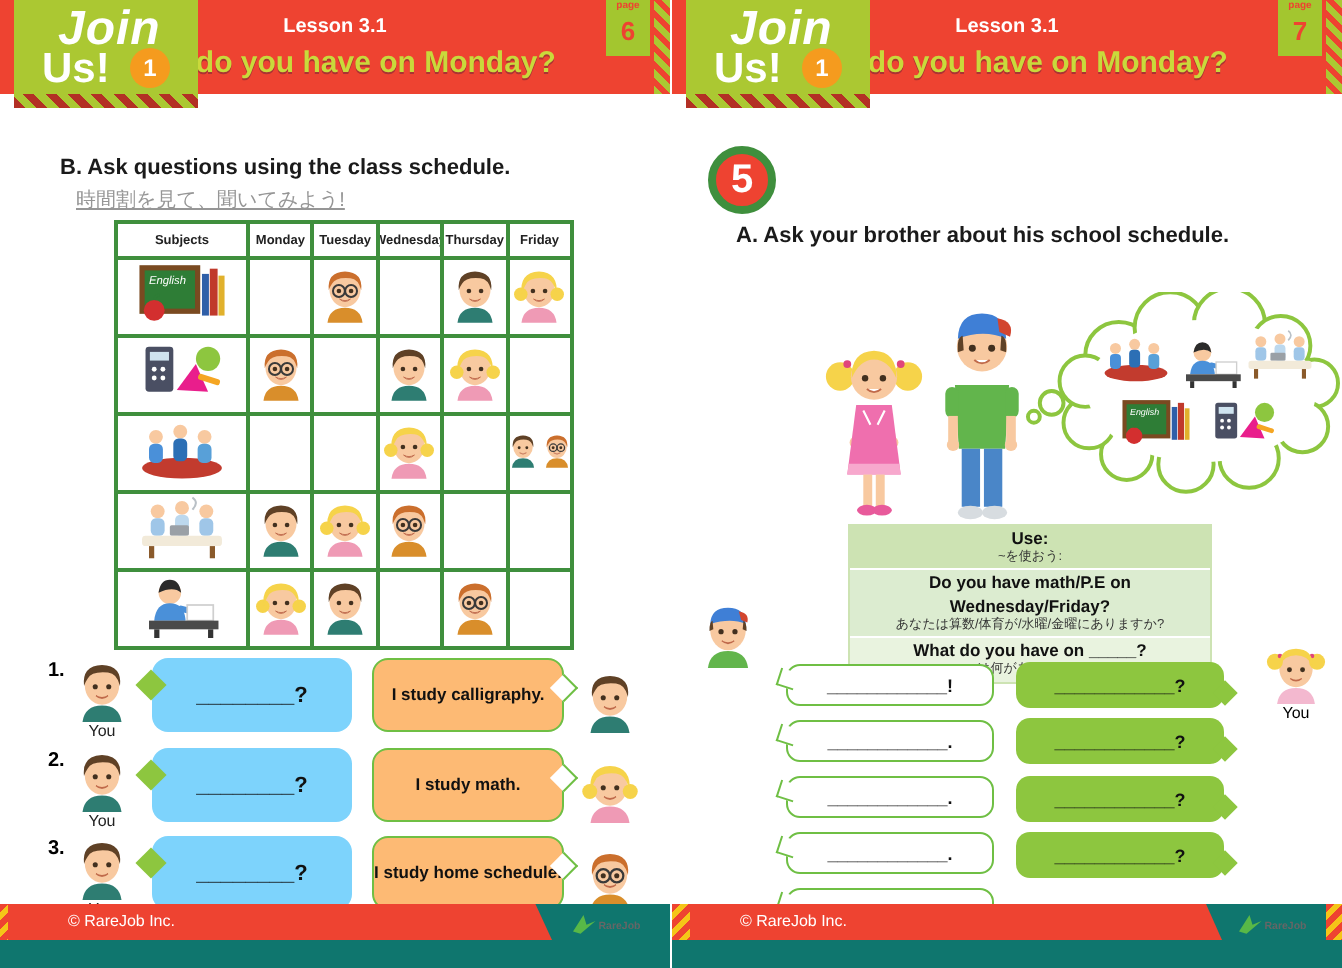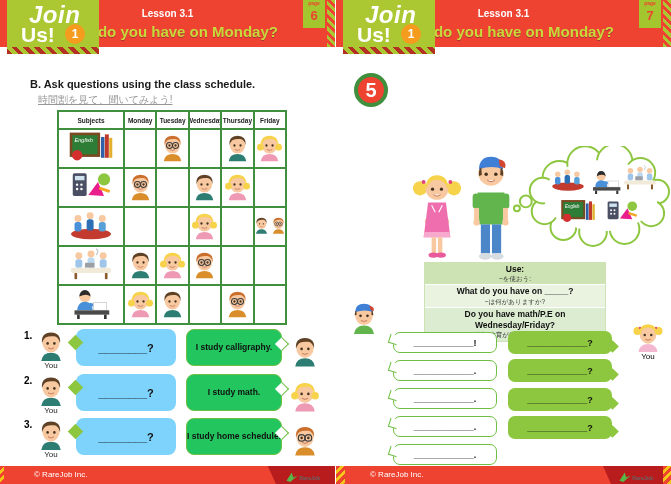--- a/index.html
+++ b/index.html
@@ -51,21 +51,21 @@
   .dlg{position:absolute;left:24px;width:300px;height:44px;}
   .dlg-num{position:absolute;left:0;top:2px;font-size:10px;font-weight:bold;}
   .dlg-face{position:absolute;left:12px;top:0;width:30px;height:33px;}
   .dlg-face svg{width:30px;height:33px;}
   .dlg-you{position:absolute;left:12px;top:33px;width:30px;text-align:center;font-size:8px;color:#222;}
   .bub{position:absolute;border-radius:8px;display:flex;align-items:center;justify-content:center;
        font-weight:bold;color:#111;}
   .bub-q{left:52px;top:1px;width:100px;height:37px;background:#7dd3fc;font-size:11px;}
   .bub-q::before{content:"";position:absolute;left:-6px;top:8px;width:11px;height:11px;
                  background:#8dc63f;transform:rotate(45deg);}
-  .bub-a{left:162px;top:1px;width:96px;height:37px;background:#22c55e;border:1.5px solid #6fbf44;
+  .bub-a{left:162px;top:1px;width:96px;height:37px;background:#fdba74;border:1.5px solid #6fbf44;
          font-size:8.5px;text-align:center;line-height:1.25;}
   .bub-a::after{content:"";position:absolute;right:-5.5px;top:9px;width:9px;height:9px;background:#fff;
                 border-top:1.5px solid #6fbf44;border-right:1.5px solid #6fbf44;transform:rotate(45deg);}
   .dlg-aface{position:absolute;left:266px;top:5px;width:30px;height:34px;}
   .dlg-aface svg{width:30px;height:34px;}
 
   
   .badge5{position:absolute;left:18px;top:73px;width:34px;height:34px;border-radius:50%;
           background:#ee4331;border:4px solid #3f8f3d;color:#fff;font-size:20px;font-weight:bold;
           display:flex;align-items:center;justify-content:center;z-index:2;}
@@ -100,21 +100,21 @@
          border:1.3px solid #6fbf44;border-radius:7px;display:flex;align-items:center;
          justify-content:center;font-weight:bold;font-size:9px;color:#111;}
   .bub-w::before{content:"";position:absolute;left:-5px;top:2px;width:8px;height:8px;background:#fff;
                  border-left:1.3px solid #6fbf44;border-bottom:1.3px solid #6fbf44;transform:rotate(18deg);}
   .bub-g{position:absolute;left:172px;width:104px;height:23px;background:#8dc63f;border-radius:7px;
          display:flex;align-items:center;justify-content:center;font-weight:bold;font-size:9px;color:#111;}
   .bub-g::after{content:"";position:absolute;right:-5px;bottom:3px;width:9px;height:9px;
                 background:#8dc63f;transform:rotate(45deg);}
 
   
-  .ftr{position:absolute;left:0;bottom:0;width:335px;height:18px;background:#b91c1c;text-align:right;}
+  .ftr{position:absolute;left:0;bottom:0;width:335px;height:32px;background:#0f766e;text-align:right;}
   .ftr-red{position:absolute;left:0;top:0;height:18px;background:#ee4331;
            clip-path:polygon(0 0,97% 0,100% 100%,0 100%);}
   .ftr-red-l{left:0;width:276px;}
   .ftr-copy{position:absolute;left:34px;top:4px;font-size:8px;color:#fff;}
   .ftr-logo{position:absolute;top:3px;width:46px;height:12px;}
   .ftr-logo svg{width:100%;height:100%;}
   .ftr-stripe{position:absolute;top:0;height:18px;
               background:repeating-linear-gradient(135deg,#ee4331 0 3px,#f5c518 3px 6px);}
 </style>
 </head>
@@ -498,20 +498,21 @@
     </div>
     <div class="logo-box">
       <span class="logo-t1">Join</span>
       <span class="logo-t2">Us!</span>
       <span class="logo-badge">1</span>
     </div>
     <div class="logo-stripes"></div>
 
     <div class="badge5">5</div>
 
+    <div class="sec-label" style="left:32px;top:112px;">A. Ask your brother about his school schedule.</div>
 
     <div class="girl-stand"><span class="ic"><svg viewBox="0 0 60 110">
             <circle cx="11" cy="25" r="8" fill="#f6d34a"></circle>
             <circle cx="49" cy="25" r="8" fill="#f6d34a"></circle>
             <circle cx="15" cy="18" r="2.2" fill="#e0457b"></circle>
             <circle cx="45" cy="18" r="2.2" fill="#e0457b"></circle>
             <circle cx="30" cy="25" r="13" fill="#f8c9a0"></circle>
             <path d="M17.5,26 Q17,11 30,10.5 Q43,11 42.5,26 Q38,15.5 30,15.5 Q22,15.5 17.5,26Z" fill="#f6d34a"></path>
             <circle cx="25" cy="26" r="1.8" fill="#42301f"></circle>
             <circle cx="35" cy="26" r="1.8" fill="#42301f"></circle>
@@ -622,27 +623,27 @@
               <circle cx="40" cy="12" r="7" fill="#8dc63f"></circle>
               <rect x="34" y="22" width="13" height="3.5" rx="1.5" fill="#f5a623" transform="rotate(18 40 24)"></rect>
             </svg></span></div>
     </div>
 
     <div class="use-box">
       <div class="use-row u-dark">
         <div class="u-en">Use:</div>
         <div class="u-jp">~を使おう:</div>
       </div>
+      <div class="use-row u-mid">
+        <div class="u-en">Do you have math/P.E on Wednesday/Friday?</div>
+        <div class="u-jp">あなたは算数/体育が/水曜/金曜にありますか?</div>
+      </div>
       <div class="use-row u-light">
         <div class="u-en">What do you have on _____?</div>
         <div class="u-jp">~は何がありますか?</div>
-      </div>
-      <div class="use-row u-mid">
-        <div class="u-en">Do you have math/P.E on Wednesday/Friday?</div>
-        <div class="u-jp">あなたは算数/体育が/水曜/金曜にありますか?</div>
       </div>
     </div>
 
     <div class="bro-face"><span class="ic"><svg viewBox="0 0 40 44">
             <path d="M7,44 Q8.5,33 20,33 Q31.5,33 33,44Z" fill="#62b54c"></path>
             <ellipse cx="20" cy="19.5" rx="11.5" ry="13" fill="#f8c9a0"></ellipse>
             <path d="M8.5,15.5 Q9,5 20,5 Q31,5 31.5,15.5 Q22,11.5 8.5,15.5Z" fill="#3f7fd6"></path>
             <path d="M27,7.5 Q34,8.5 32.5,14.5 L28.5,13Z" fill="#d2452f"></path>
             <path d="M8,20 Q8,14 10,13.5 L10.5,19Z" fill="#5f4126"></path>
             <path d="M32,20 Q32,14 30,13.5 L29.5,19Z" fill="#5f4126"></path>

